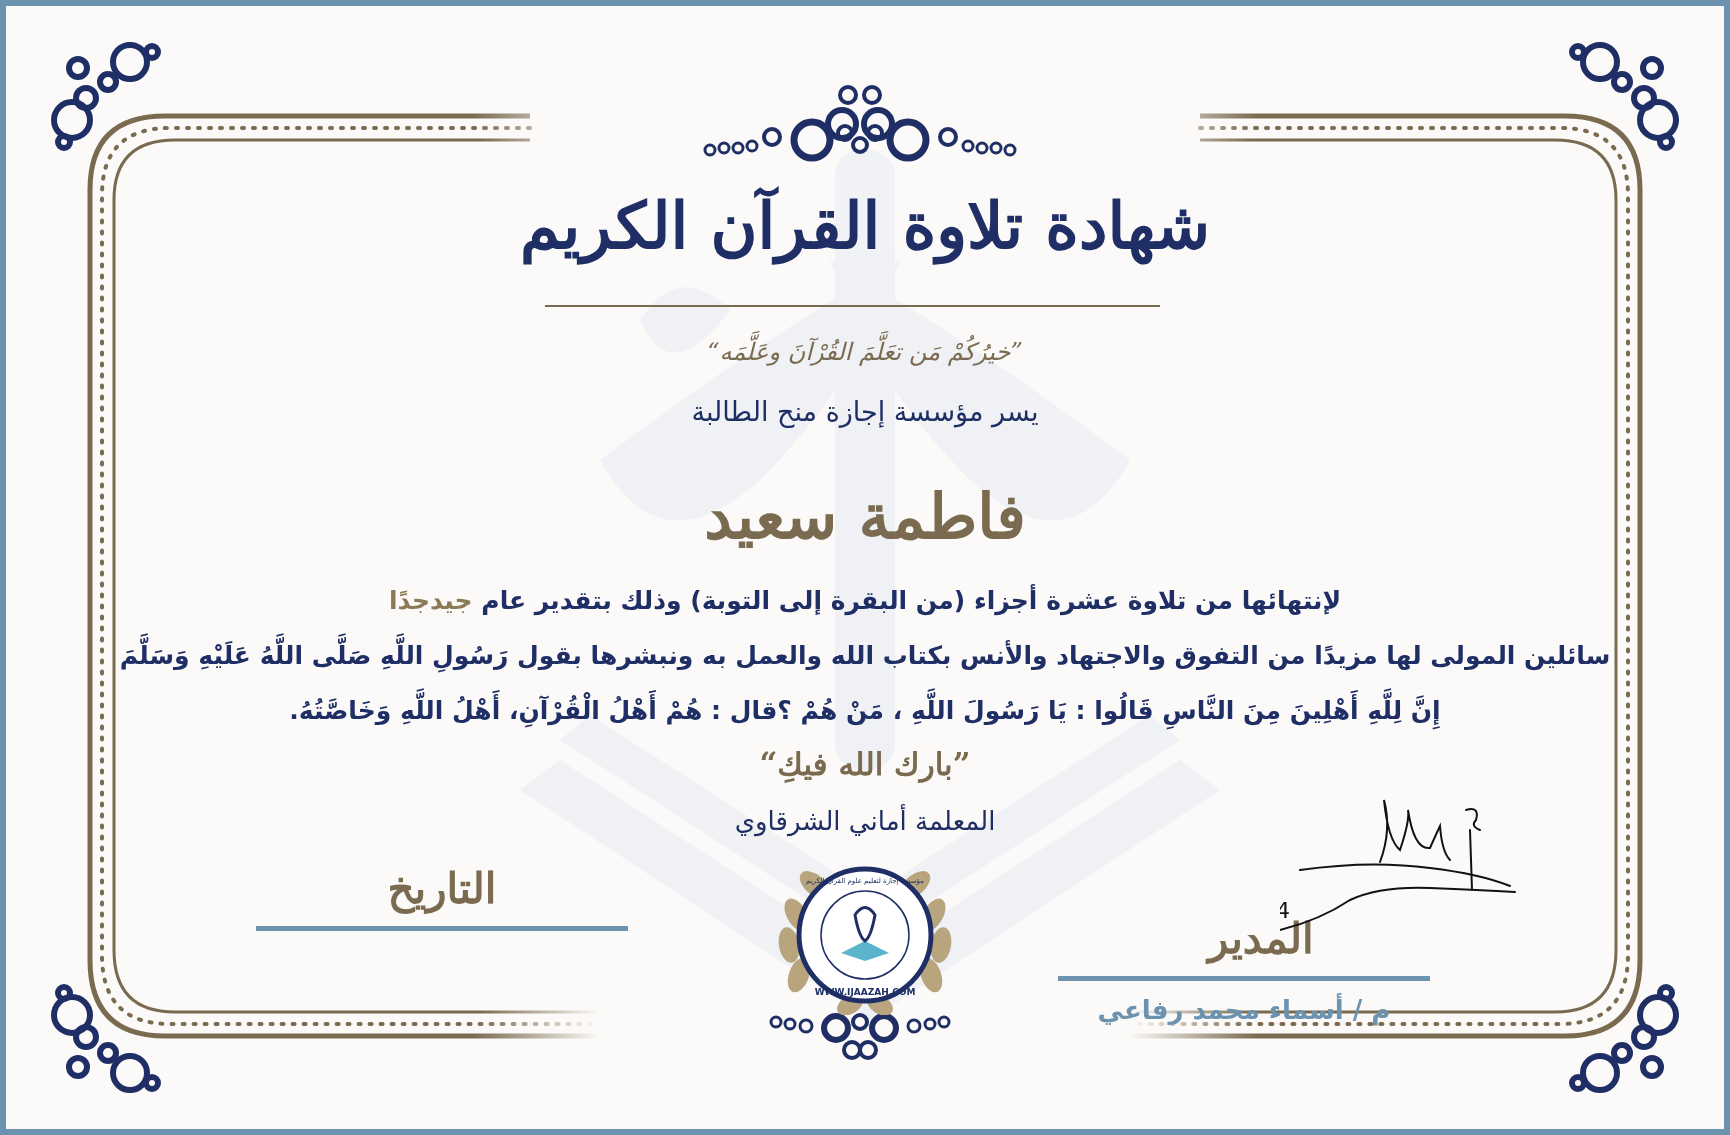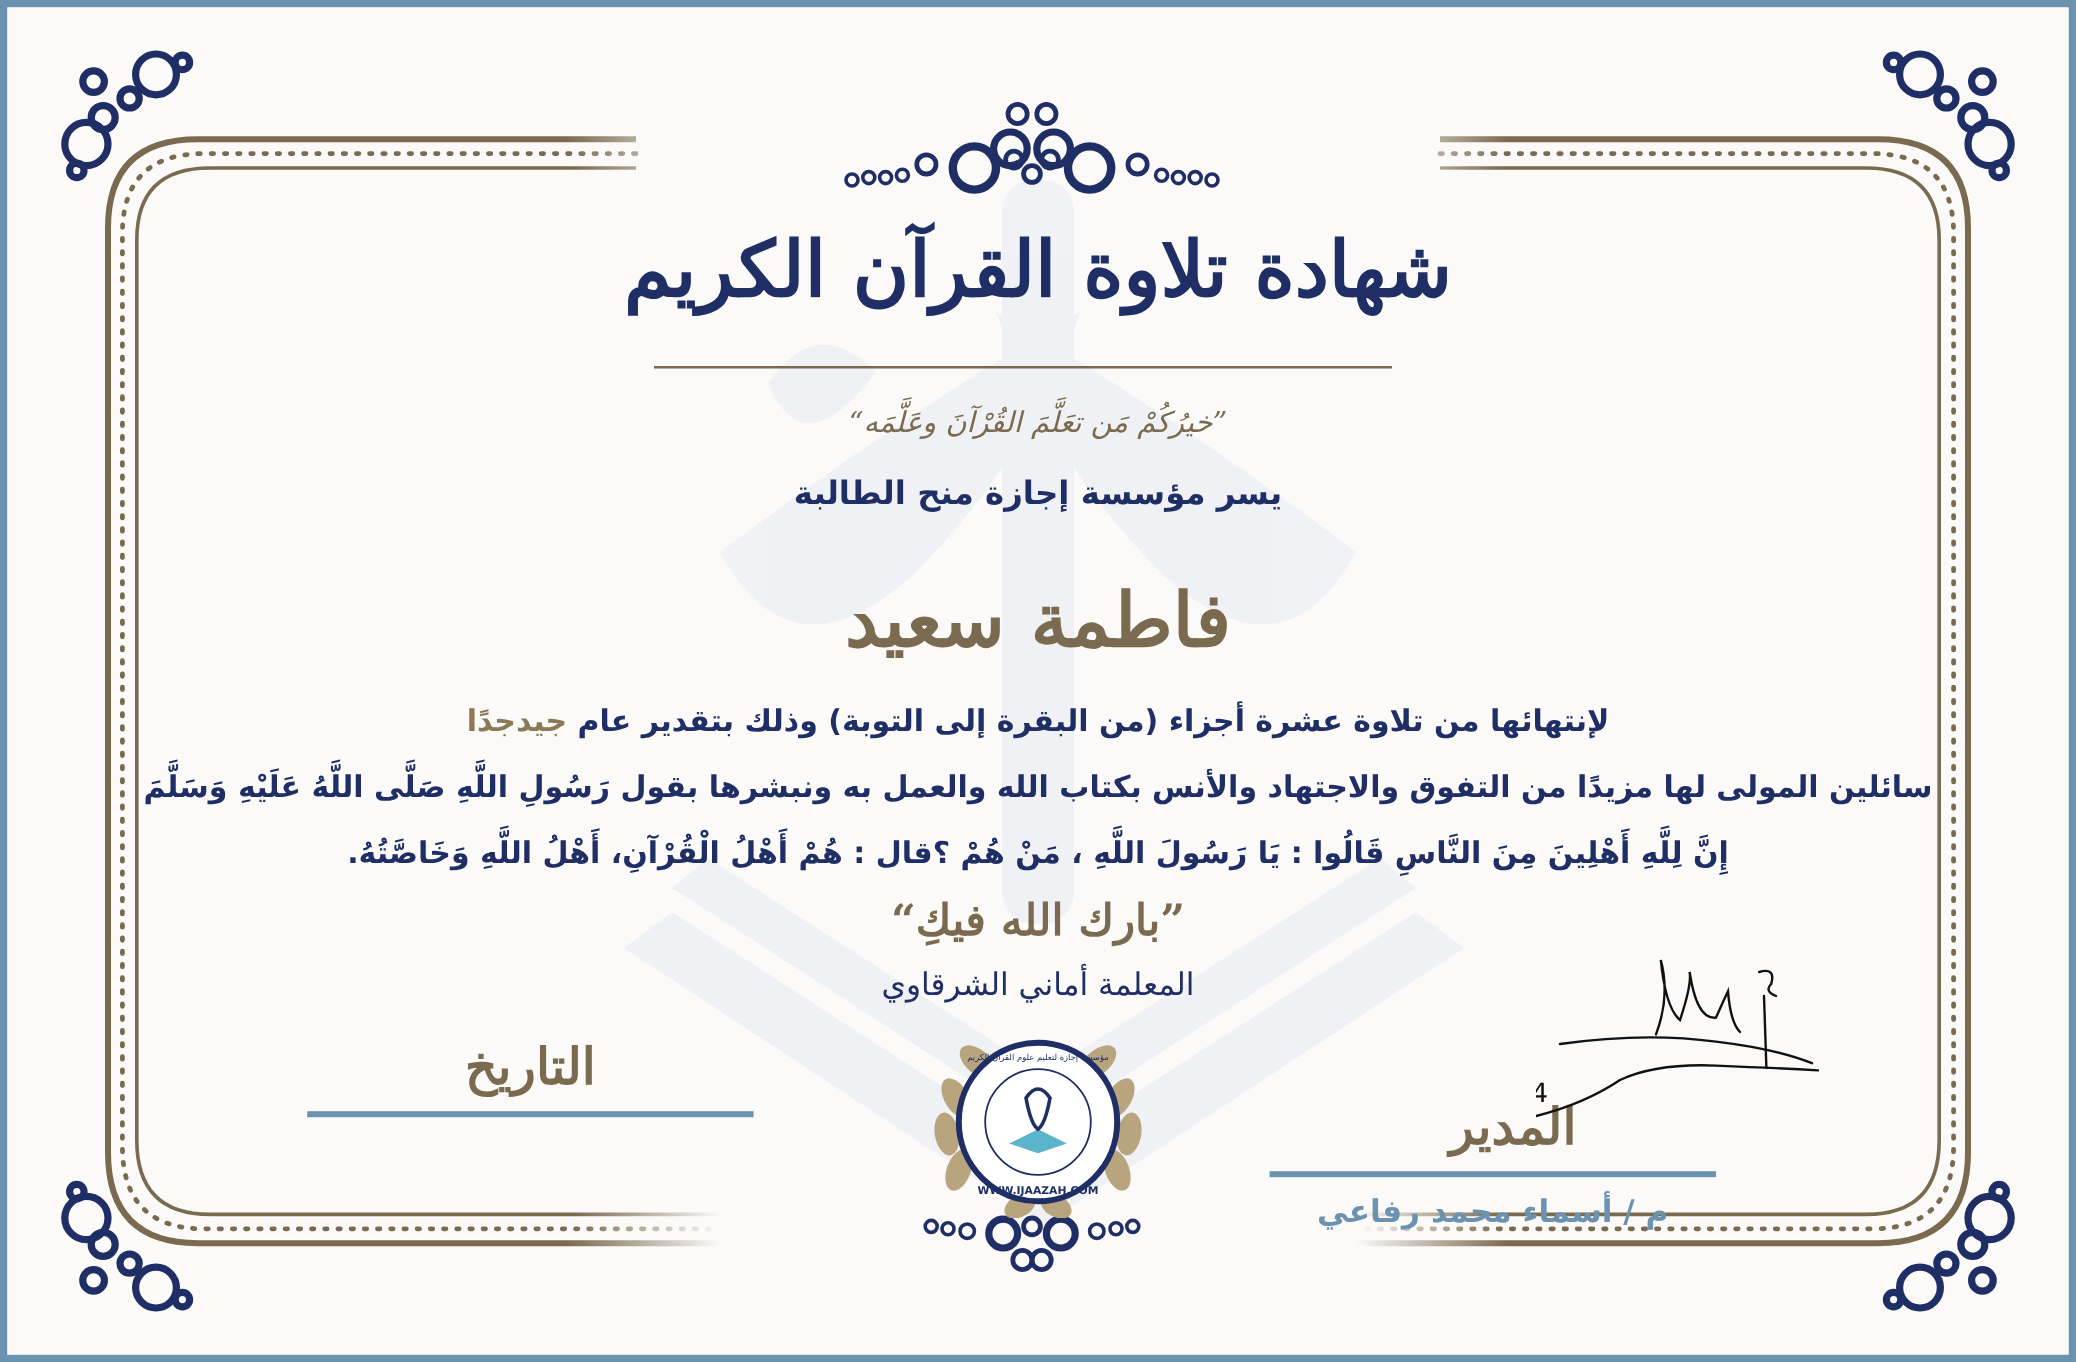--- a/index.html
+++ b/index.html
@@ -20,38 +20,38 @@
 
   .title {
     top:188px; font-family:"DejaVu Serif", serif; font-weight:bold;
     font-size:64px; color:#1f2f66; letter-spacing:1px;
   }
   .hadith {
     top:338px; font-family:"DejaVu Serif", serif; font-style:italic;
     font-size:24px; color:#7a6a4f;
   }
   .grant {
-    top:396px; font-family:"DejaVu Sans", sans-serif; font-weight:bold;
+    top:396px; font-family:"DejaVu Sans", sans-serif; font-weight:normal;
     font-size:27px; color:#1f2f66;
   }
   .student-name {
     top:480px; font-family:"DejaVu Serif", serif; font-weight:bold;
     font-size:62px; color:#7a6a4f;
   }
   .body-line {
     font-family:"DejaVu Sans", sans-serif; font-weight:bold;
     font-size:25px; color:#1f2f66;
   }
   .line1 { top:586px; }
   .line2 { top:641px; }
   .line3 { top:696px; }
   .grade { color:#8a7a55; }
   .blessing {
     top:746px; font-family:"DejaVu Serif", serif; font-weight:bold;
-    font-size:36px; color:#7a6a4f;
+    font-size:31px; color:#7a6a4f;
   }
   .teacher {
     top:806px; font-family:"DejaVu Sans", sans-serif;
     font-size:26px; color:#1f2f66;
   }
   .sig-block { position:absolute; text-align:center; direction:rtl; }
   .date-block { left:256px; width:372px; top:858px; }
   .director-block { left:1058px; width:372px; top:908px; }
   .sig-label {
     font-family:"DejaVu Serif", serif; font-weight:bold;

